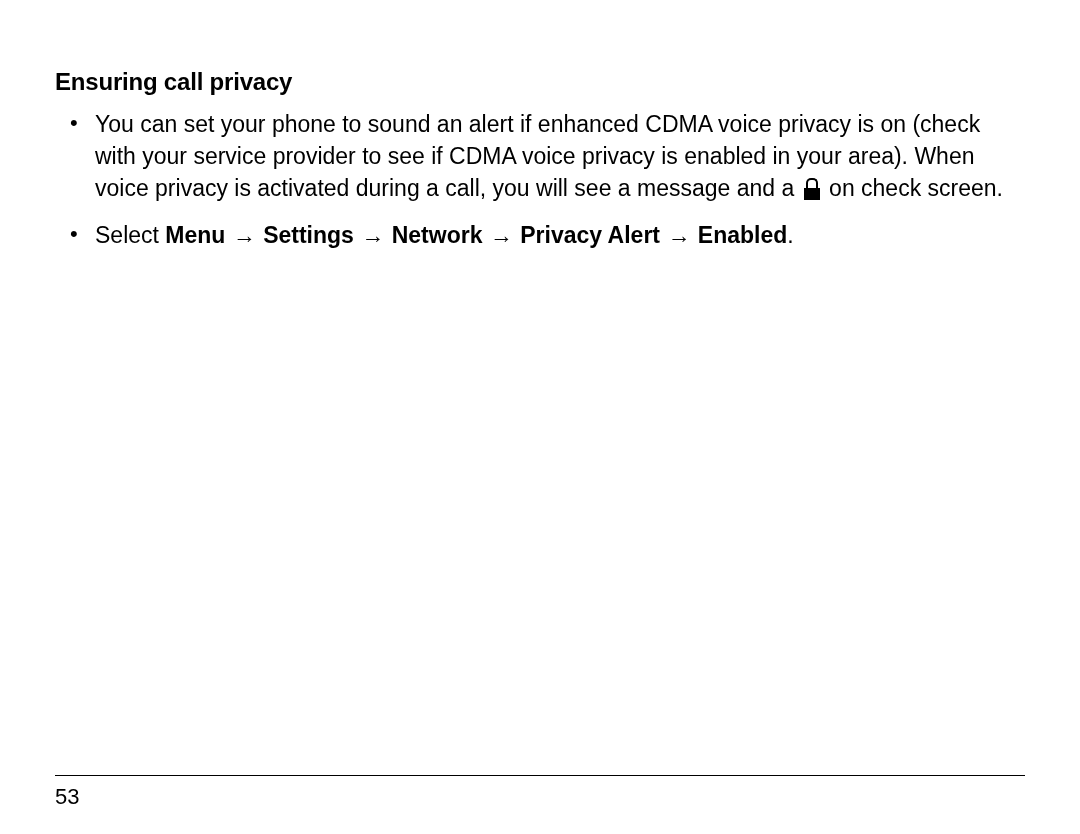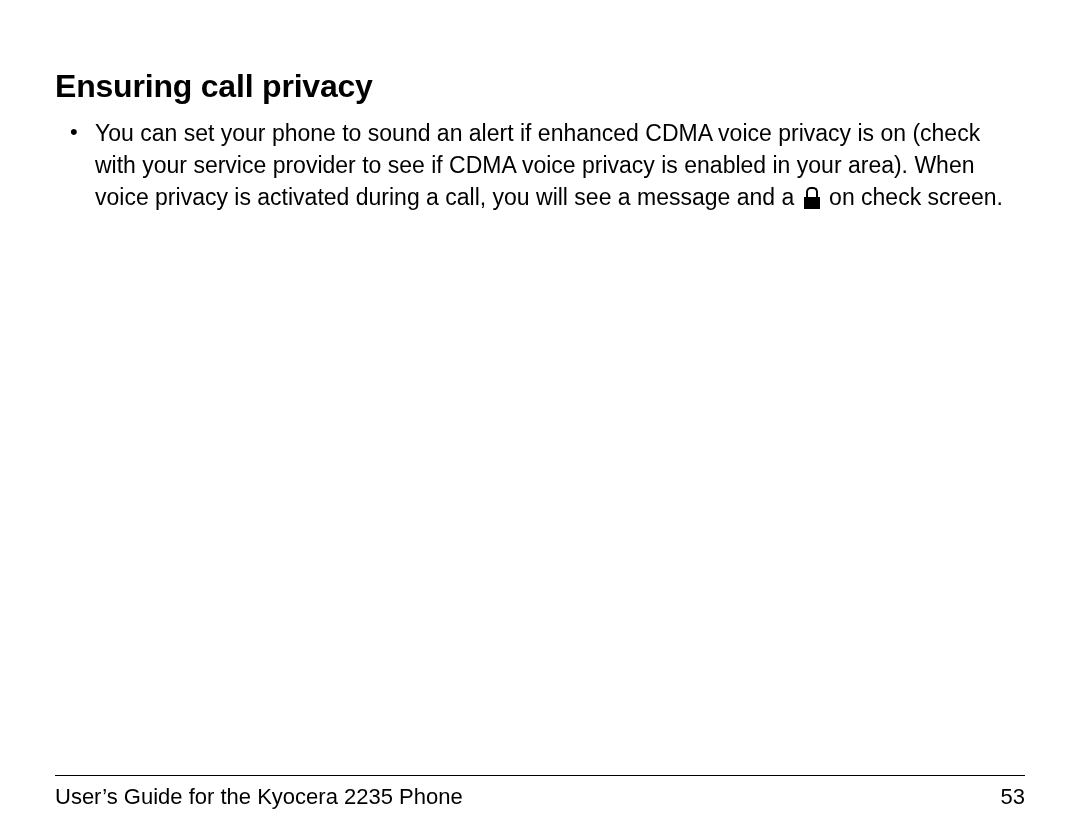--- a/index.html
+++ b/index.html
@@ -5,21 +5,21 @@
     * { margin:0; padding:0; box-sizing:border-box; }
     body {
       width:1080px; height:834px;
       font-family: Verdana, Geneva, Tahoma, sans-serif;
       color:#000; background:#fff;
       padding:68px 55px 18px 55px;
       position:relative;
     }
     .heading {
       font-weight:700;
-      font-size:32px;
+      font-size:24px;
       margin-bottom:12px;
       letter-spacing:-0.2px;
     }
     ul { list-style:none; }
     li {
       position:relative;
       padding-left:40px;
       font-size:23px;
       line-height:1.4;
       margin-bottom:14px;
@@ -80,20 +80,31 @@
 <ul>
 
   <li>
     <span>You can set your phone to sound an alert if enhanced CDMA voice privacy is on (check with your service provider to see if CDMA voice privacy is enabled in your area). When voice privacy is activated during a call, you will see a message and a </span>
     <span class="padlock-icon">
       <span class="shackle"></span><span class="body"></span>
     </span>
     <span> on check screen.</span>
   </li>
 
+  <li>
+    <span>Select </span>
+    <span class="bold">Menu</span>
+    <span class="arrow">→</span>
+    <span class="bold">Settings</span>
+    <span class="arrow">→</span>
+    <span class="bold">Network</span>
+    <span class="arrow">→</span>
+    <span class="bold">Privacy Alert</span>
+    <span class="arrow">→</span>
+    <span class="bold">Enabled</span><span>.</span>
+  </li>
 
 </ul>
 
 <div class="footer-rule"></div>
 <div class="footer">
-  <span>User’s Guide for the Kyocera 2235 Phone</span>
   <span>53</span>
 </div>
 
 </body></html>

